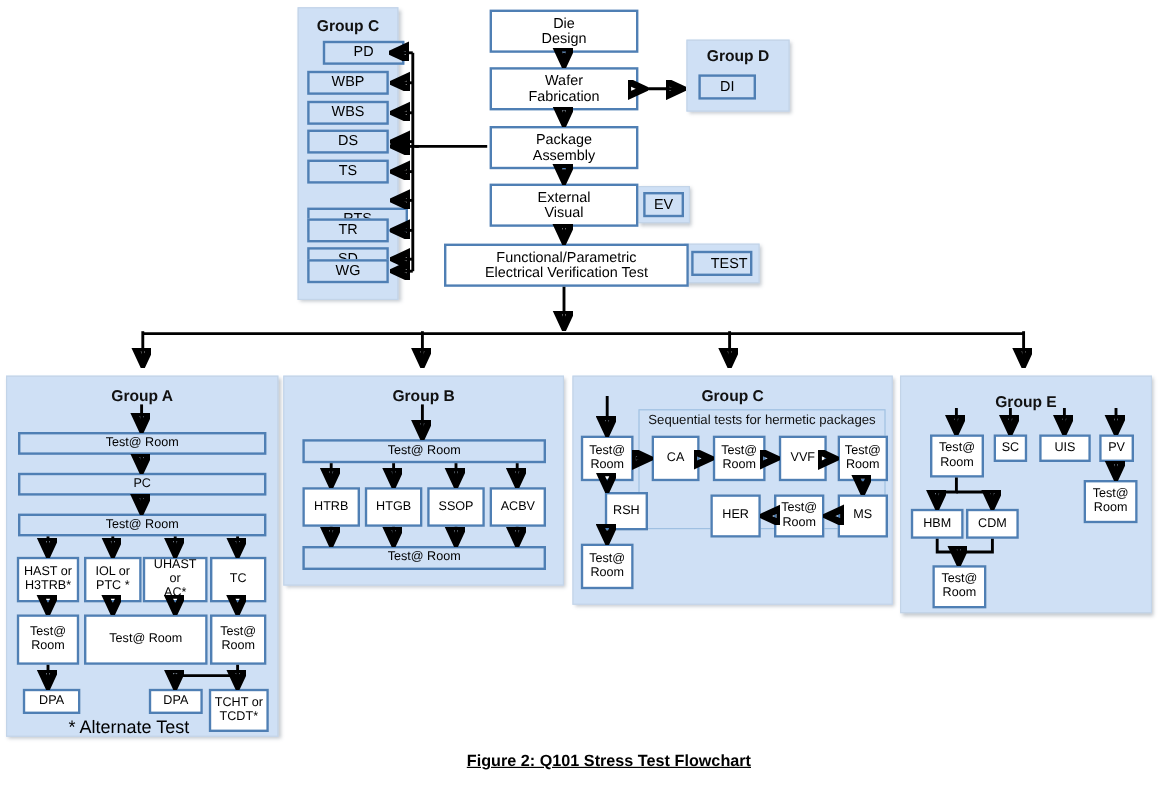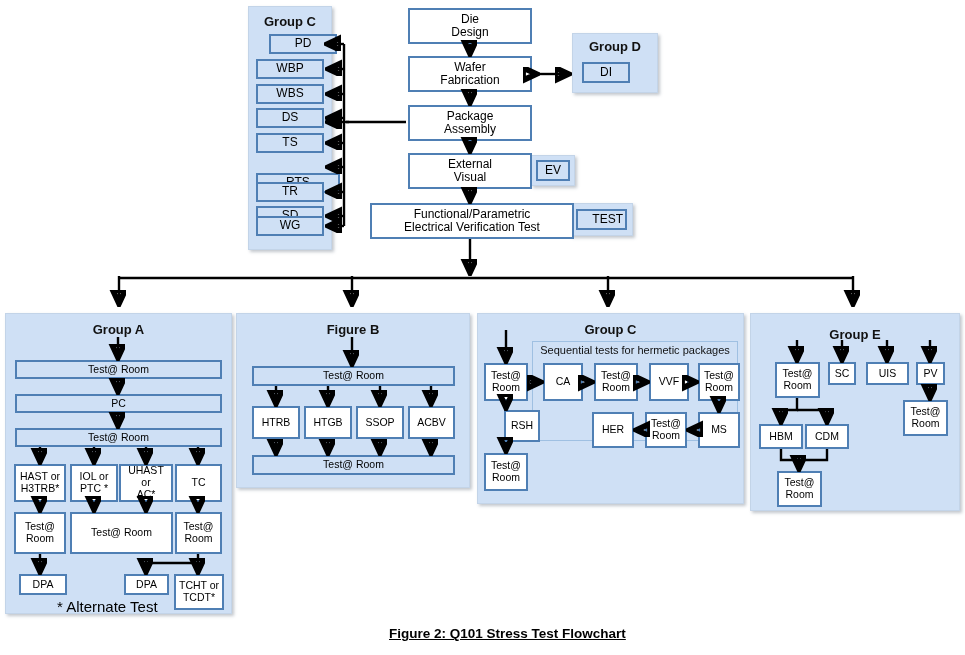--- a/index.html
+++ b/index.html
@@ -124,21 +124,21 @@
 
   <div class="subpanel" style="left:532px;top:341px;width:206px;height:100px;"></div>
 
   <div class="badge-wrap" style="left:531px;top:155px;width:44px;height:31px;"></div>
   <div class="badge-wrap" style="left:570px;top:203px;width:63px;height:33px;"></div>
 
   <div class="panel-title" style="left:248px;top:14px;width:84px;">Group C</div>
   <div class="panel-title" style="left:572px;top:39px;width:86px;">Group D</div>
 
   <div class="panel-title" style="left:5px;top:322px;width:227px;">Group A</div>
-  <div class="panel-title" style="left:236px;top:322px;width:234px;">Figure B</div>
+  <div class="panel-title" style="left:236px;top:322px;width:234px;">Group B</div>
   <div class="panel-title" style="left:477px;top:322px;width:267px;">Group C</div>
   <div class="panel-title" style="left:750px;top:327px;width:210px;">Group E</div>
 
   <div class="panel-sub" style="left:532px;top:344px;width:206px;">Sequential tests for hermetic packages</div>
 
   <div class="note" style="left:57px;top:598px;">* Alternate Test</div>
 
   <div class="box b12" style="left:408px;top:8px;width:124px;height:36px;">
     <span class="t">Die<br>Design</span>
   </div>

